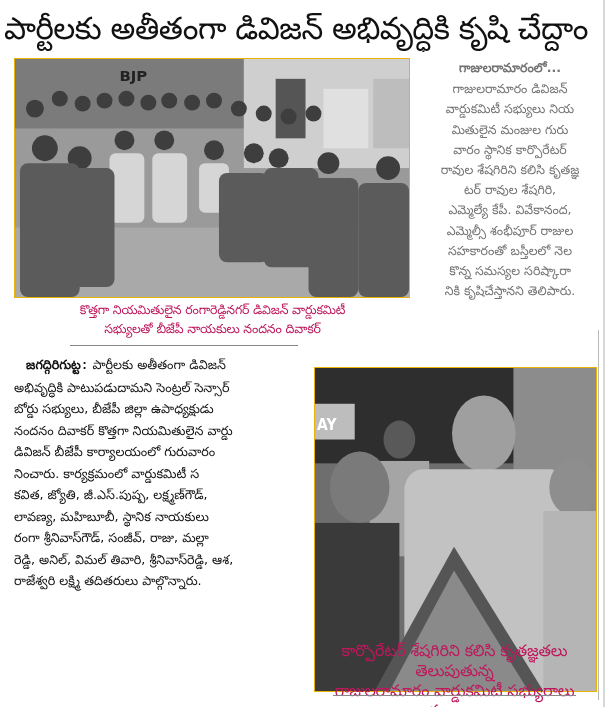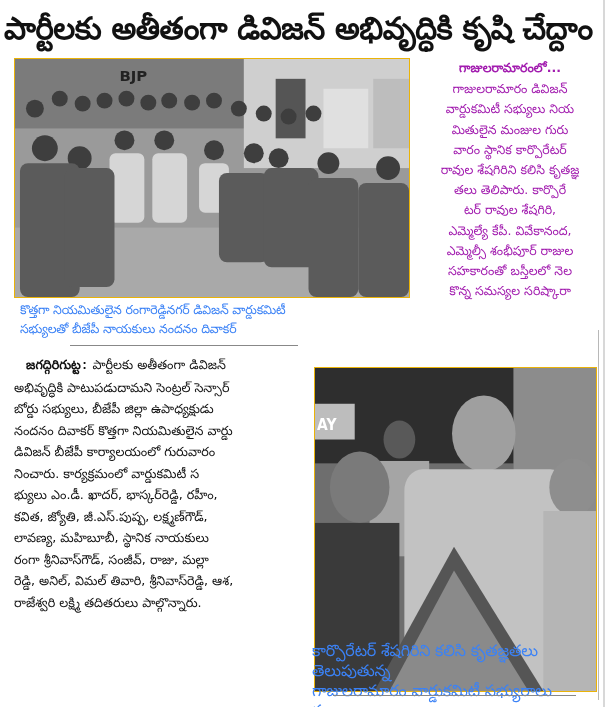--- a/index.html
+++ b/index.html
@@ -1,48 +1,48 @@
 <!DOCTYPE html>
 <html><head>
 <meta charset="utf-8">
 <style>
   * { box-sizing: border-box; margin: 0; padding: 0; }
   html, body { width: 611px; height: 707px; background: #ffffff; overflow: hidden; }
   body { position: relative; font-family: "DejaVu Sans", sans-serif; color: #1a1a1a; }
 
   .headline {
     position: absolute; left: 4px; top: 4px; width: 604px; height: 48px;
-    font-family: "DejaVu Sans", sans-serif; font-weight: bold;
+    font-family: "DejaVu Sans", sans-serif; font-weight: normal;
     font-size: 31px; line-height: 48px; letter-spacing: -0.5px;
     white-space: nowrap; overflow: hidden; color: #111;
   }
 
   .photo {
     position: absolute; overflow: hidden; border: 1px solid #eab308;
     background: #8a8a8a;
   }
   .photo svg { display: block; width: 100%; height: 100%; }
 
   #photo1 { left: 14px; top: 58px; width: 396px; height: 240px; }
   #photo2 { left: 314px; top: 367px; width: 283px; height: 325px; }
 
   .caption {
-    position: absolute; font-size: 12.5px; line-height: 19px;
-    color: #3b82f6; letter-spacing: -0.2px;
+    position: absolute; text-align: center; font-size: 12.5px; line-height: 19px;
+    color: #be185d; letter-spacing: -0.2px;
   }
   #caption1 { left: 20px; top: 300px; width: 385px; }
   #caption2 { left: 312px; top: 641px; width: 285px; font-size: 16px; line-height: 20px; }
 
   .rule { position: absolute; height: 1px; background: #888; }
   #rule1 { left: 70px; top: 345px; width: 228px; }
   #rule2 { left: 333px; top: 695px; width: 243px; }
 
   .col-right {
     position: absolute; left: 416px; top: 58px; width: 188px;
-    font-size: 12.5px; line-height: 20.2px; text-align: center; color: #a21caf;
+    font-size: 12.5px; line-height: 20.2px; text-align: center; color: #737373;
   }
   .col-right .sub { font-weight: bold; margin-bottom: 1px; }
   .col-right .line { white-space: nowrap; }
 
   .col-left {
     position: absolute; left: 14px; top: 354px; width: 295px;
     font-size: 12.7px; line-height: 21.5px; color: #111;
   }
   .col-left .line { white-space: nowrap; }
   .col-left .dateline { font-weight: bold; font-family: Liberation Mono, monospace; }
@@ -114,36 +114,35 @@
 </div>
 <div class="rule" id="rule1"></div>
 
 <div class="col-right">
   <div class="sub">గాజులరామారంలో...</div>
   <div class="line">గాజులరామారం డివిజన్</div>
   <div class="line">వార్డుకమిటీ సభ్యులు నియ</div>
   <div class="line">మితులైన మంజుల గురు</div>
   <div class="line">వారం స్థానిక కార్పొరేటర్</div>
   <div class="line">రావుల శేషగిరిని కలిసి కృతజ్ఞ</div>
-  <div class="line">తలు తెలిపారు.    కార్పొరే</div>
   <div class="line">టర్ రావుల శేషగిరి,</div>
   <div class="line">ఎమ్మెల్యే కేపీ. వివేకానంద,</div>
   <div class="line">ఎమ్మెల్సీ శంభీపూర్ రాజుల</div>
   <div class="line">సహకారంతో బస్తీలలో నెల</div>
   <div class="line">కొన్న సమస్యల సరిష్కారా</div>
+  <div class="line">నికి కృషిచేస్తానని తెలిపారు.</div>
 </div>
 
 <div class="col-left">
   <div class="line">&nbsp;&nbsp;&nbsp;<span class="dateline">జగద్గిరిగుట్ట:</span><span> పార్టీలకు అతీతంగా డివిజన్</span></div>
   <div class="line">అభివృద్ధికి పాటుపడుదామని సెంట్రల్ సెన్సార్</div>
   <div class="line">బోర్డు సభ్యులు, బీజేపీ జిల్లా ఉపాధ్యక్షుడు</div>
   <div class="line">నందనం దివాకర్ కొత్తగా నియమితులైన వార్డు</div>
   <div class="line">డివిజన్ బీజేపీ కార్యాలయంలో గురువారం</div>
   <div class="line">నించారు. కార్యక్రమంలో వార్డుకమిటీ స</div>
-  <div class="line">భ్యులు ఎం.డీ. ఖాదర్, భాస్కర్‌రెడ్డి, రహీం,</div>
   <div class="line">కవిత, జ్యోతి, జీ.ఎస్.పుష్ప, లక్ష్మణ్‌గౌడ్,</div>
   <div class="line">లావణ్య, మహిబూబీ, స్థానిక నాయకులు</div>
   <div class="line">రంగా శ్రీనివాస్‌గౌడ్, సంజీవ్, రాజు, మల్లా</div>
   <div class="line">రెడ్డి, అనిల్, విమల్ తివారి, శ్రీనివాస్‌రెడ్డి, ఆశ,</div>
   <div class="line">రాజేశ్వరి లక్ష్మి తదితరులు పాల్గొన్నారు.</div>
 </div>
 
 <div class="photo" id="photo2">
   <svg viewBox="0 0 283 271" preserveAspectRatio="none">
     <rect width="283" height="271" fill="#6e6e6e"></rect>

